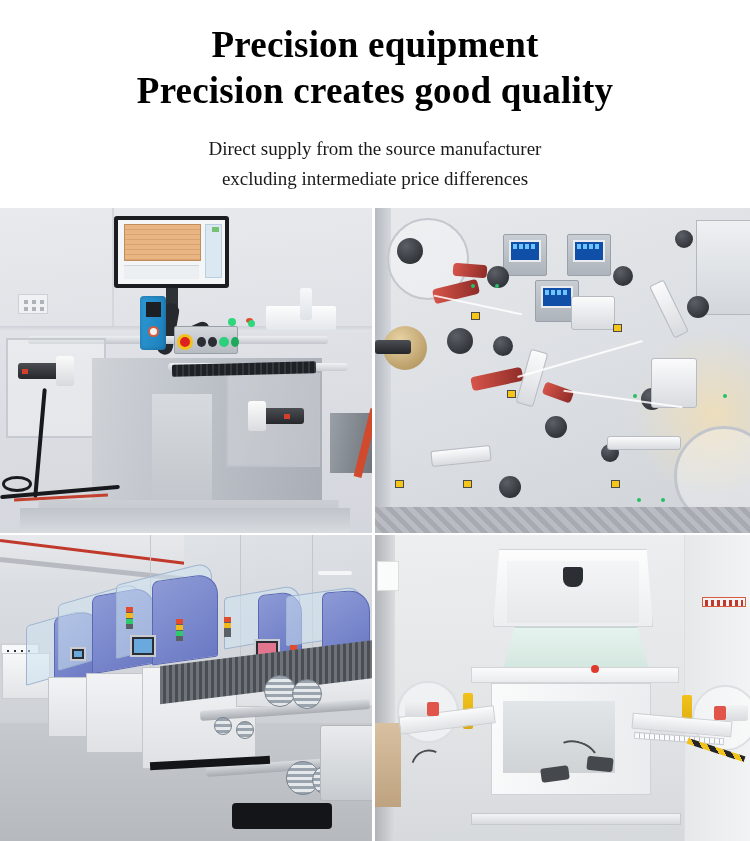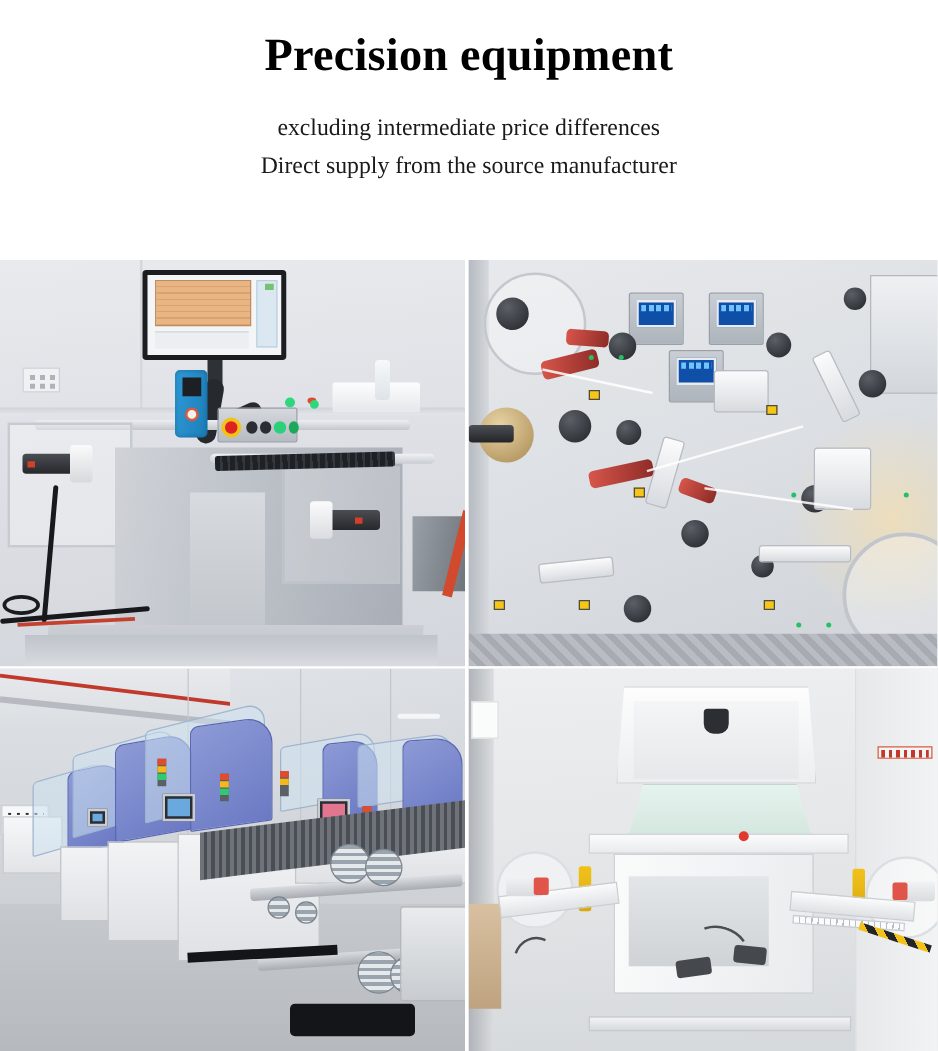--- a/index.html
+++ b/index.html
@@ -279,23 +279,24 @@
   .p4 .paperL { left:2px; top:26px; width:22px; height:30px; background:#fafbfb;
       border:1px solid #ddd; }
 </style>
 </head>
 <body>
 
 <div class="page">
 
   <div class="header">
     <div class="title-line">Precision equipment</div>
+    <div class="title-line">Precision creates good quality</div>
     <div class="subtitle-block">
+      <div class="subtitle-line">Direct supply from the source manufacturer</div>
       <div class="subtitle-line">excluding intermediate price differences</div>
-      <div class="subtitle-line">Direct supply from the source manufacturer</div>
     </div>
   </div>
 
   <div class="grid">
 
     <div class="cell tl" title="Precision slitting and rewinding machine with overhead inspection monitor">
       <div class="ph p1">
         <div class="ph wall-seam"></div>
         <div class="ph wall-band"></div>
         <div class="ph socket">

